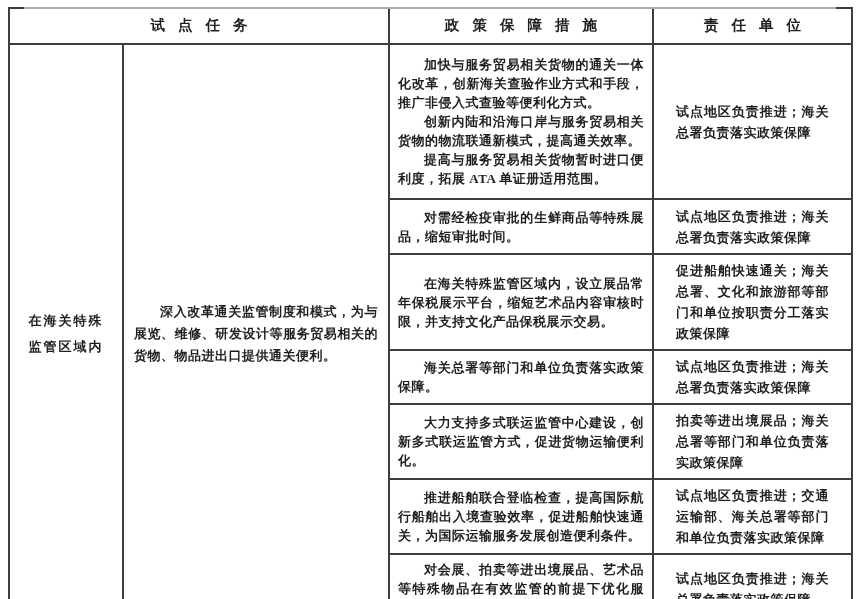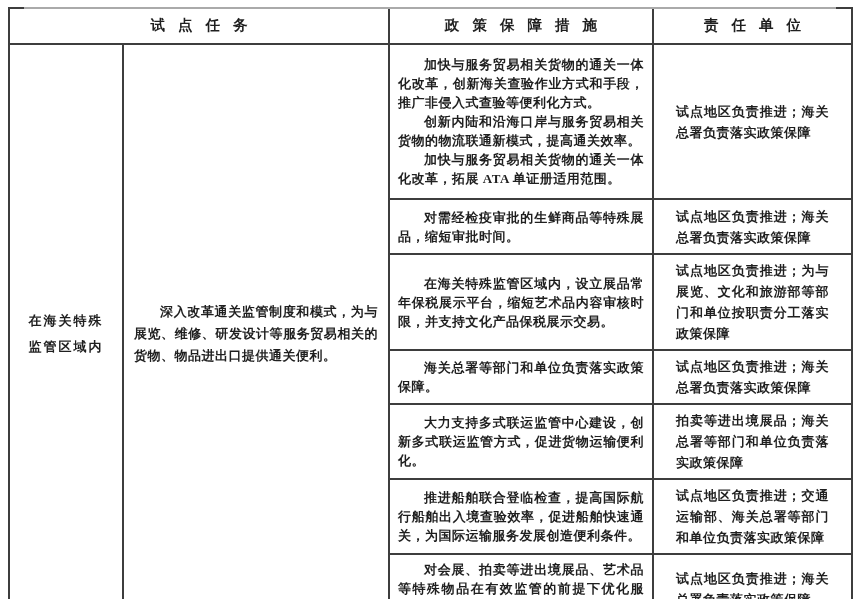--- a/index.html
+++ b/index.html
@@ -89,35 +89,35 @@
         <tr style="height: 155px;">
           <td rowspan="7" class="task-name-cell">
             <div class="task-name">在海关特殊监管区域内</div>
           </td>
           <td rowspan="7" class="task-desc-cell">
             <p class="para">深入改革通关监管制度和模式，为与展览、维修、研发设计等服务贸易相关的货物、物品进出口提供通关便利。</p>
           </td>
           <td class="measures-cell">
             <p class="para">加快与服务贸易相关货物的通关一体化改革，创新海关查验作业方式和手段，推广非侵入式查验等便利化方式。</p>
             <p class="para">创新内陆和沿海口岸与服务贸易相关货物的物流联通新模式，提高通关效率。</p>
-            <p class="para">加快与服务贸易相关货物的通关一体化改革，拓展 ATA 单证册适用范围。</p>
+            <p class="para">提高与服务贸易相关货物暂时进口便利度，拓展 ATA 单证册适用范围。</p>
           </td>
           <td class="unit-cell">试点地区负责推进；海关总署负责落实政策保障</td>
         </tr>
         <tr style="height: 55px;">
           <td class="measures-cell">
             <p class="para">对需经检疫审批的生鲜商品等特殊展品，缩短审批时间。</p>
           </td>
           <td class="unit-cell">试点地区负责推进；海关总署负责落实政策保障</td>
         </tr>
         <tr style="height: 84px;">
           <td class="measures-cell">
             <p class="para">在海关特殊监管区域内，设立展品常年保税展示平台，缩短艺术品内容审核时限，并支持文化产品保税展示交易。</p>
           </td>
-          <td class="unit-cell">试点地区负责推进；为与展览、文化和旅游部等部门和单位按职责分工落实政策保障</td>
+          <td class="unit-cell">促进船舶快速通关；海关总署、文化和旅游部等部门和单位按职责分工落实政策保障</td>
         </tr>
         <tr style="height: 54px;">
           <td class="measures-cell">
             <p class="para">海关总署等部门和单位负责落实政策保障。</p>
           </td>
           <td class="unit-cell">试点地区负责推进；海关总署负责落实政策保障</td>
         </tr>
         <tr style="height: 66px;">
           <td class="measures-cell">
             <p class="para">大力支持多式联运监管中心建设，创新多式联运监管方式，促进货物运输便利化。</p>

